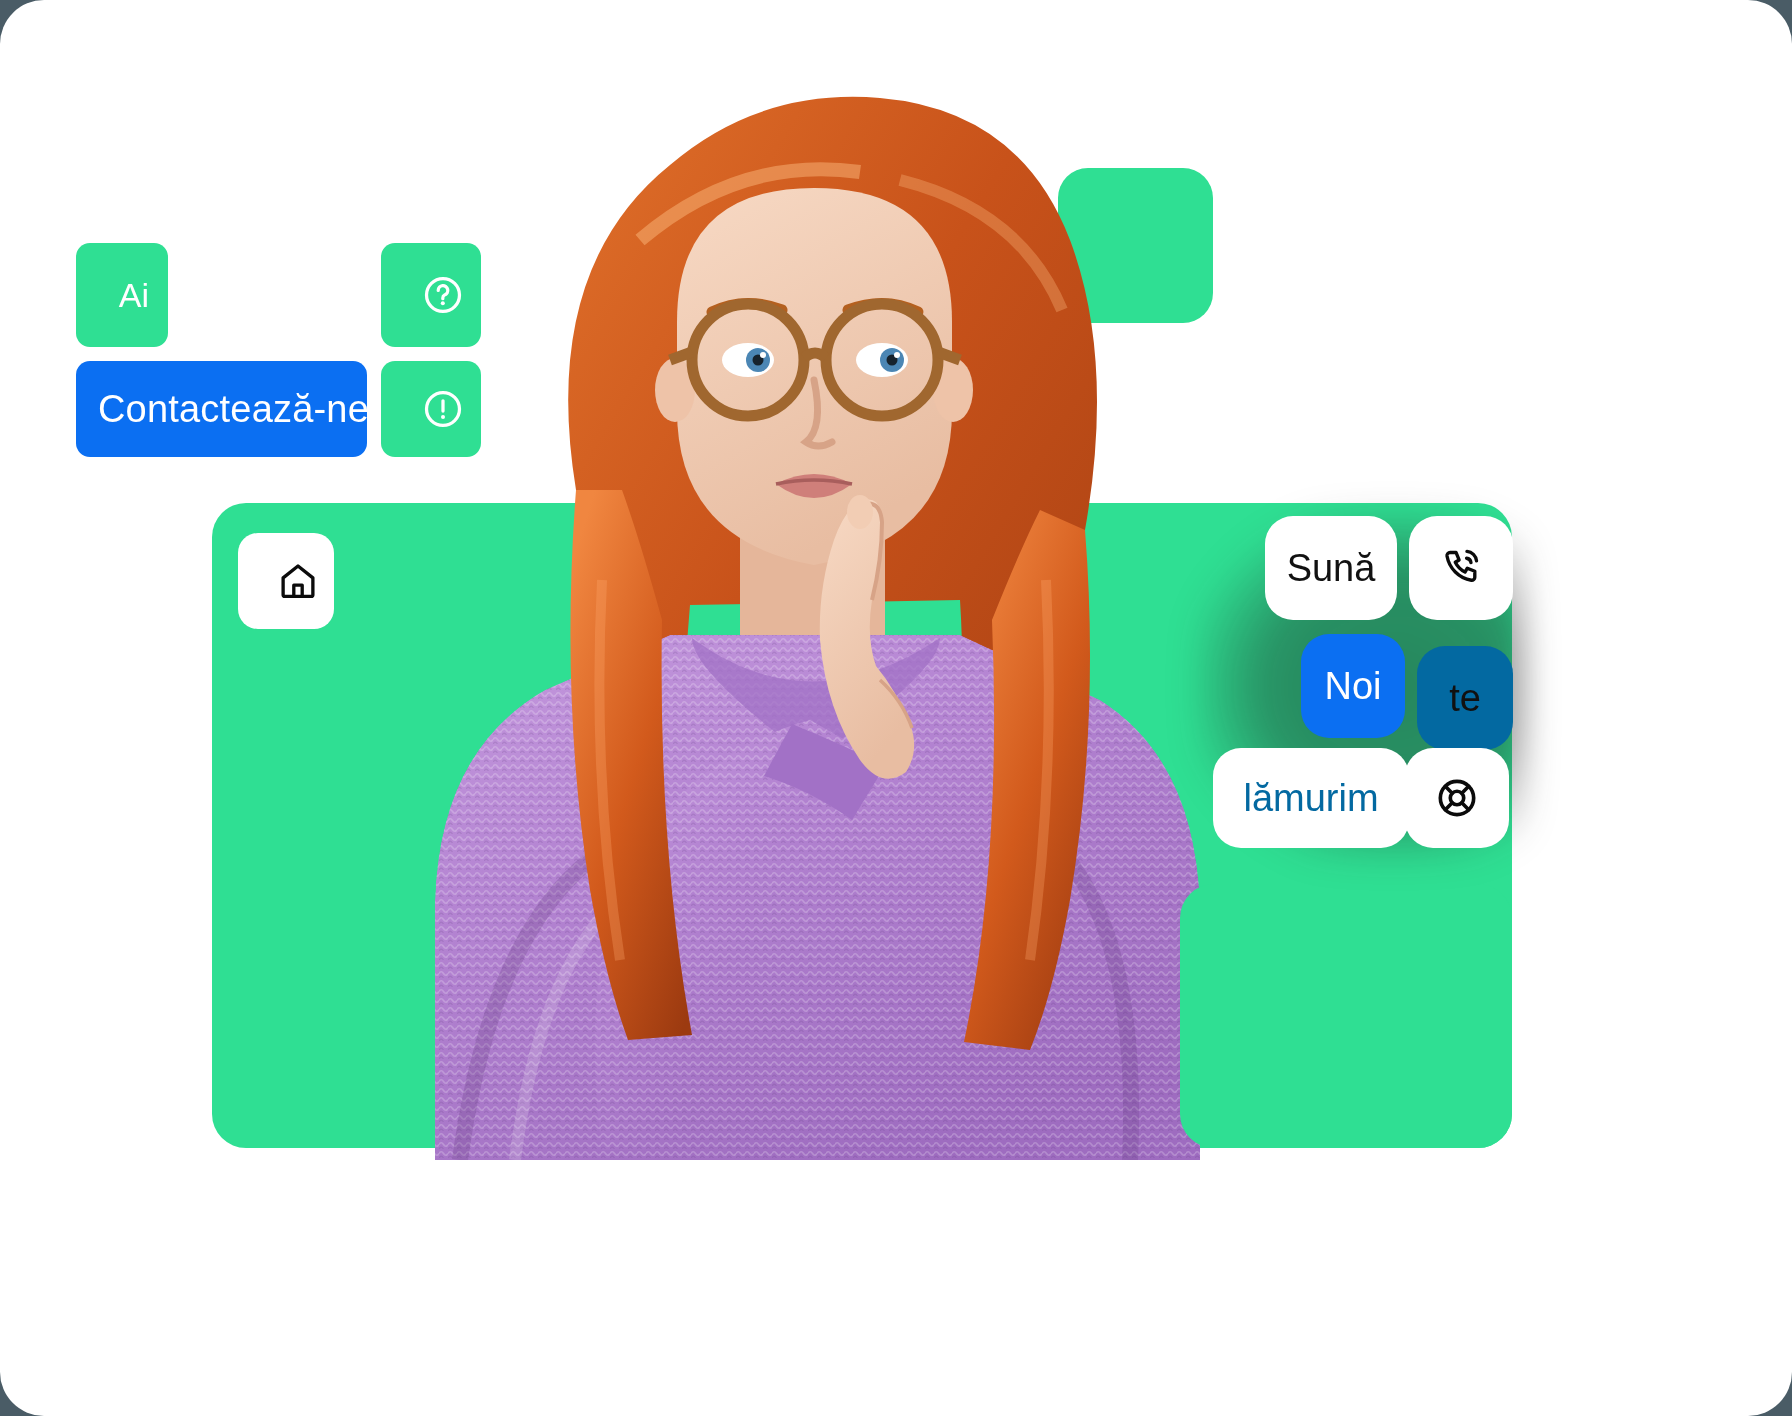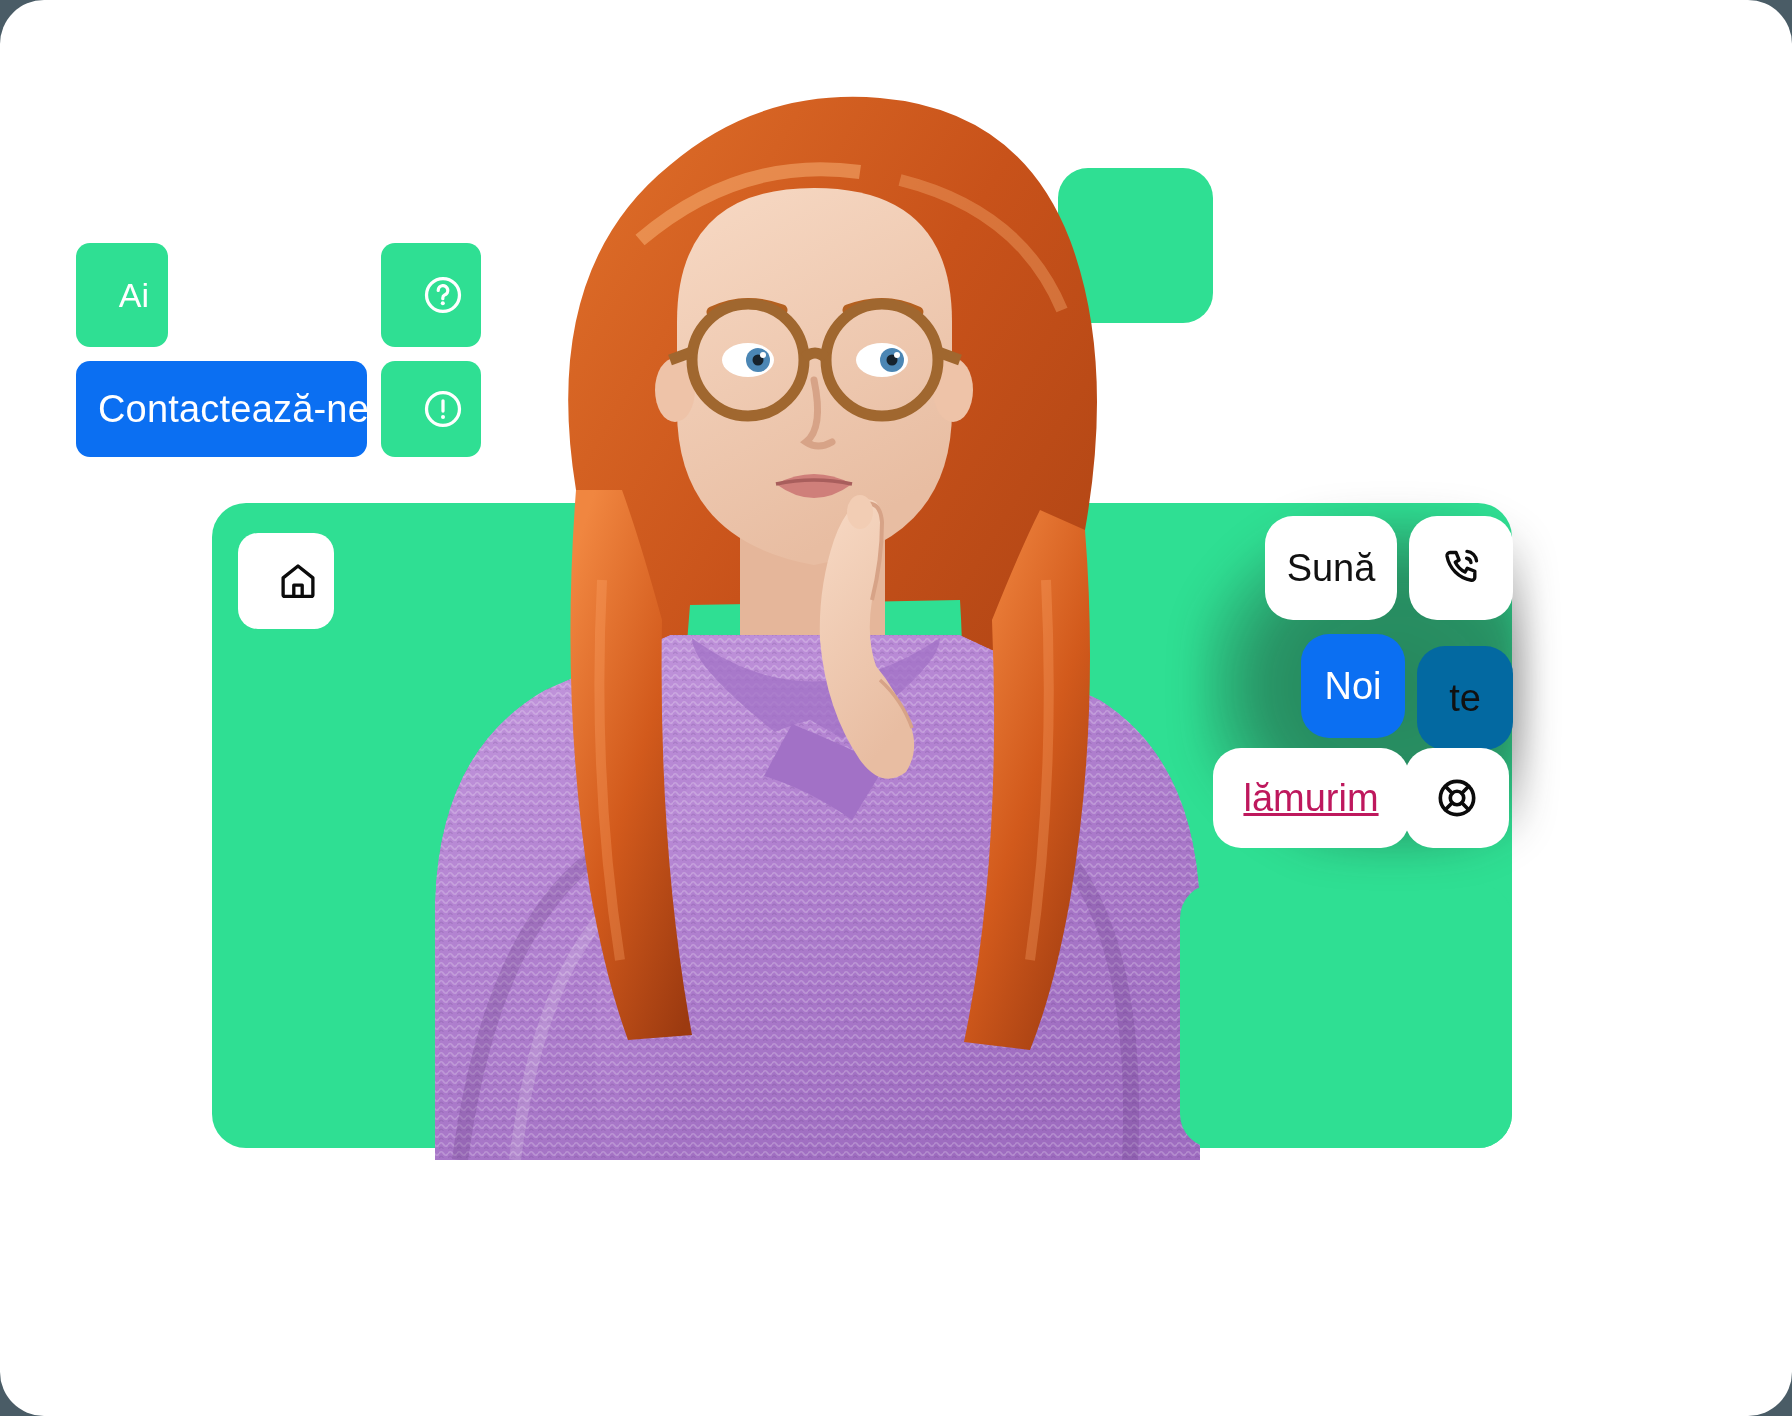--- a/index.html
+++ b/index.html
@@ -101,21 +101,21 @@
     justify-content: center;
     border-radius: 28px;
     font-size: 38px;
     white-space: nowrap;
     text-align: center;
   }
   #key-suna      { left: 1265px; top: 516px; width: 132px; height: 104px; background:#fff; color:#111; }
   #key-phone     { left: 1409px; top: 516px; width: 104px; height: 104px; background:#fff; }
   #key-noi       { left: 1301px; top: 634px; width: 104px; height: 104px; background:#0b6ff2; color:#fff; }
   #key-te        { left: 1417px; top: 634px; width: 96px;  height: 104px; background:#0369a1; color:#111;margin-top:12px; }
-  #key-lamurim   { left: 1213px; top: 748px; width: 196px; height: 100px; background:#fff; color:#be185d;text-decoration:underline; }
+  #key-lamurim   { left: 1213px; top: 748px; width: 196px; height: 100px; background:#fff; color:#0369a1; }
   #key-support   { left: 1405px; top: 748px; width: 104px; height: 100px; background:#fff; }
 
   
   #person {
     position: absolute;
     left: 340px; top: 60px;
     width: 950px; height: 1100px;
   }
 
   svg { display: block; }

